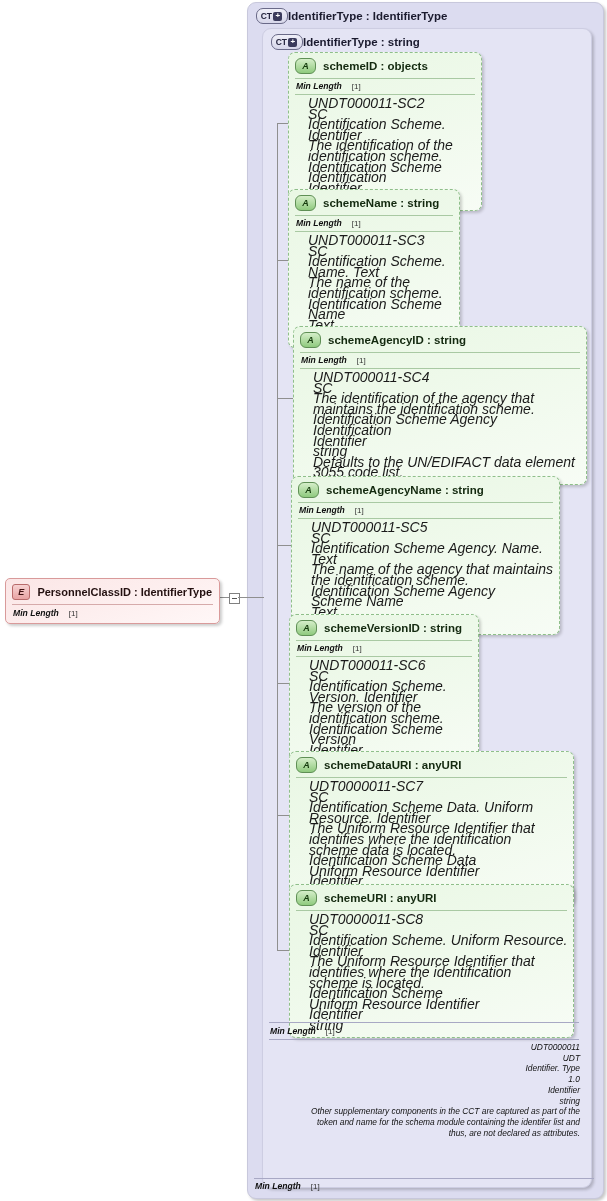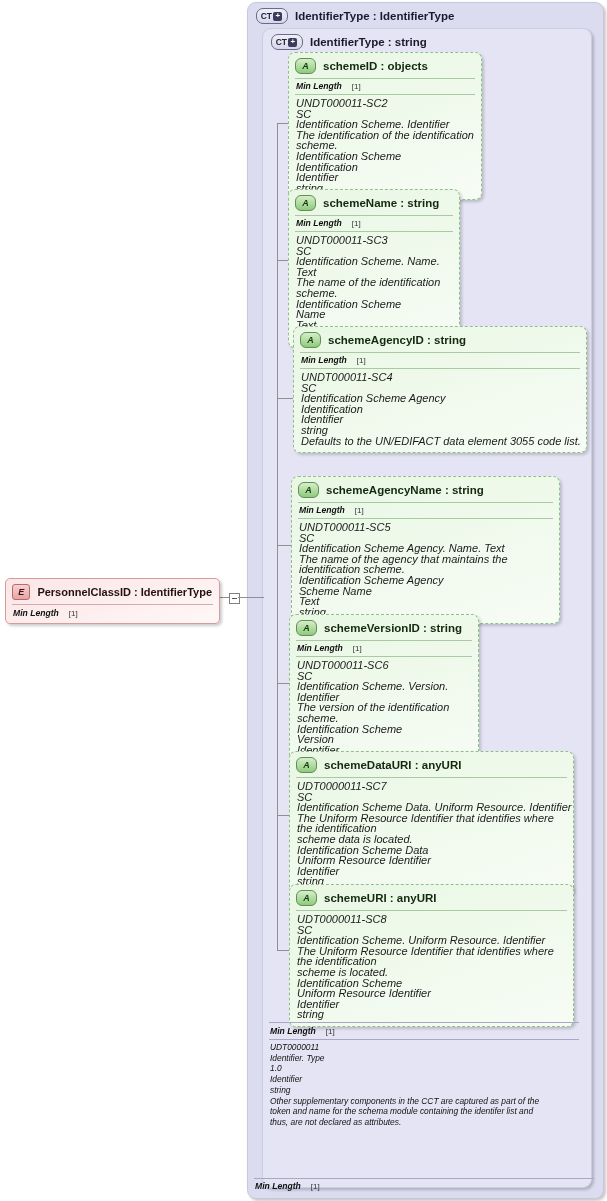--- a/index.html
+++ b/index.html
@@ -22,21 +22,21 @@
   }
   .ct-inner{
     left:262px;top:28px;width:330px;height:1160px;
     background:#e4e4f4;
     border:1px solid #cdcde2;
     border-radius:9px;
     box-shadow:2px 2px 3px rgba(0,0,0,.20);
   }
 
   .ct-title{
-    position:absolute;display:flex;align-items:center;gap:7px;
+    position:absolute;display:flex;align-items:center;
     font-size:11.5px;font-weight:bold;color:#1a1a2e;white-space:nowrap;
   }
   .ct-title.outer{left:8px;top:5px;}
   .ct-title.inner{left:8px;top:5px;}
 
   
   .ico-ct{
     display:inline-flex;align-items:center;justify-content:center;
     width:29px;height:14px;border-radius:7px;
     background:linear-gradient(#efeff8,#d7d7ea);
@@ -71,22 +71,22 @@
     font-size:9px;font-weight:bold;color:#143a0c;font-style:italic;
   }
   .attr .rule{height:1px;background:#a9c9a3;margin:0 6px;}
   .attr .facet{
     padding:2px 7px 3px 7px;font-size:8.6px;color:#111;
     display:flex;align-items:baseline;gap:10px;
   }
   .attr .facet b{font-style:italic;font-weight:bold;}
   .attr .facet span{color:#333;font-size:8px;}
   .attr .docs{
-    padding:3px 1px 6px 7px;font-size:11px;line-height:10.6px;
-    font-style:italic;color:#1a1a1a;
+    padding:3px 1px 6px 7px;font-size:14px;line-height:10.6px;
+    font-style:italic;color:#1a1a1a;margin-left:12px;
   }
   .attr .docs div{white-space:pre-wrap;}
 
   
   .elem{
     left:5px;top:578px;width:215px;
     background:linear-gradient(160deg,#fbe6e6 0%,#fdeeee 50%,#fff7f7 100%);
     border:1px solid #d99a9a;
     border-radius:5px;
     box-shadow:2px 2px 3px rgba(0,0,0,.20);
@@ -241,20 +241,21 @@
   </div>
   <div class="rule"></div>
   <div class="facet">
     <b>Min Length</b>
     <span>[1]</span>
   </div>
   <div class="rule"></div>
   <div class="docs">
     <div>UNDT000011-SC4</div>
     <div>SC</div>
+    <div>The identification of the agency that maintains the identification scheme.</div>
     <div>Identification Scheme Agency</div>
     <div>Identification</div>
     <div>Identifier</div>
     <div>string</div>
     <div>Defaults to the UN/EDIFACT data element 3055 code list.</div>
   </div>
 </div>
 
 <div class="box attr" style="left:291px;top:476px;width:269px;">
   <div class="hdr">
@@ -340,22 +341,23 @@
   </div>
 </div>
 
 <div class="facet-sep" style="left:269px;top:1022px;width:310px;"></div>
 <div class="facet-row" style="left:270px;top:1026px;">
   <b>Min Length</b>
   <span>[1]</span>
 </div>
 <div class="facet-sep" style="left:269px;top:1039px;width:310px;"></div>
 
-<div class="type-docs" style="left:270px;top:1042px;width:310px;">
+<div class="type-docs" style="left:270px;top:1042px;width:310px;text-align:right;">
   <div>UDT0000011</div>
+  <div>UDT</div>
   <div>Identifier. Type</div>
   <div>1.0</div>
   <div>Identifier</div>
   <div>string</div>
   <div>Other supplementary components in the CCT are captured as part of the
 token and name for the schema module containing the identifer list and
 thus, are not declared as attributes.</div>
 </div>
 
 <div class="facet-sep" style="left:254px;top:1178px;width:340px;"></div>

